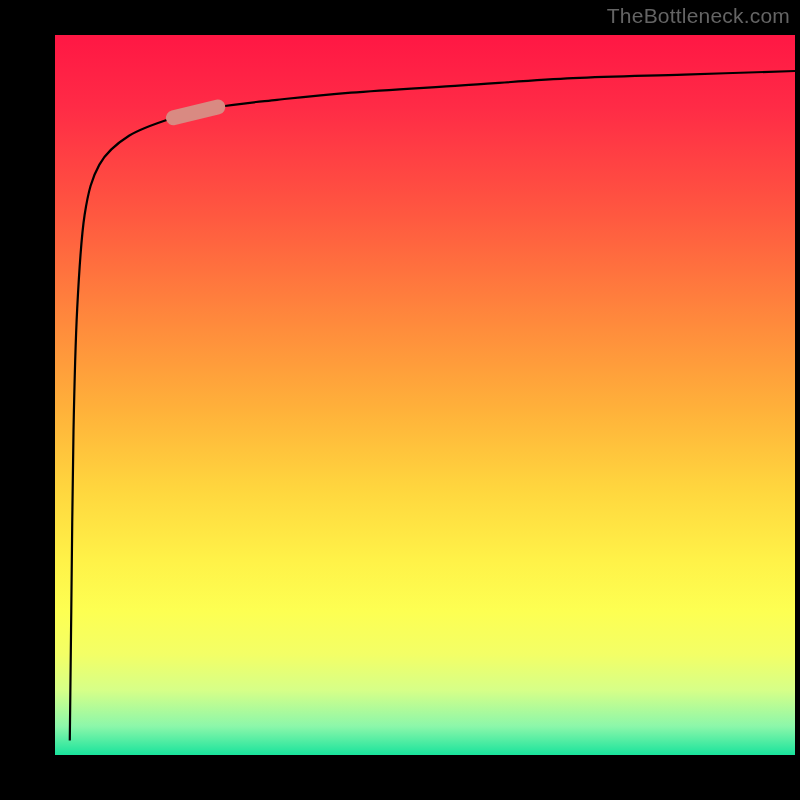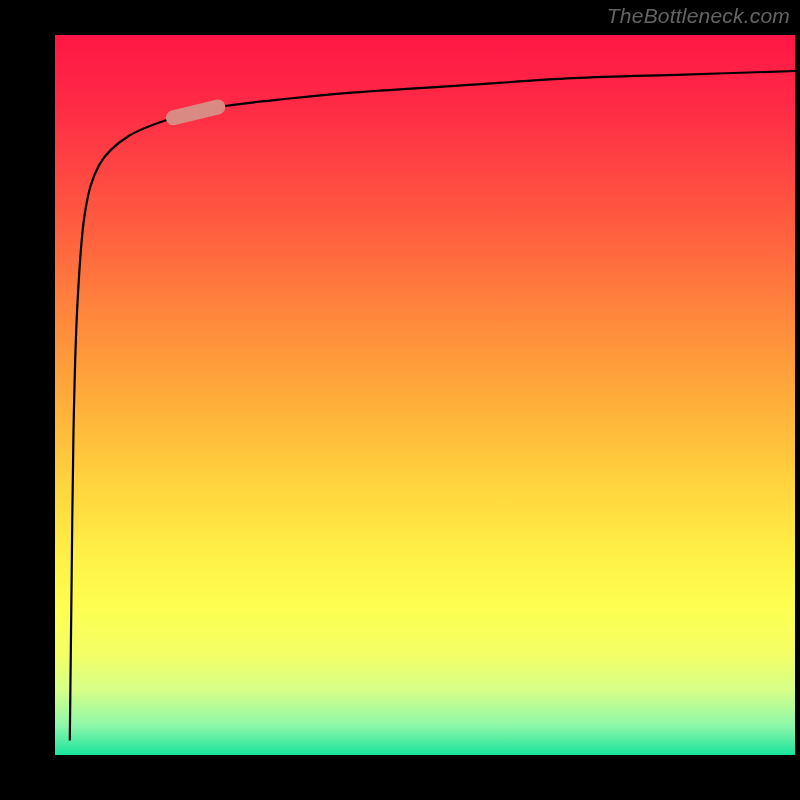--- a/index.html
+++ b/index.html
@@ -13,21 +13,20 @@
   }
   .watermark {
     position: absolute;
     top: 4px;
     right: 10px;
     color: #646464;
     font-size: 21px;
     font-weight: 400;
     z-index: 20;
     letter-spacing: 0.2px;
-    font-style: italic;
   }
   .plot-area {
     position: absolute;
     left: 55px;
     top: 35px;
     width: 740px;
     height: 720px;
     
     background: linear-gradient(to bottom,
       #ff1744 0%,

